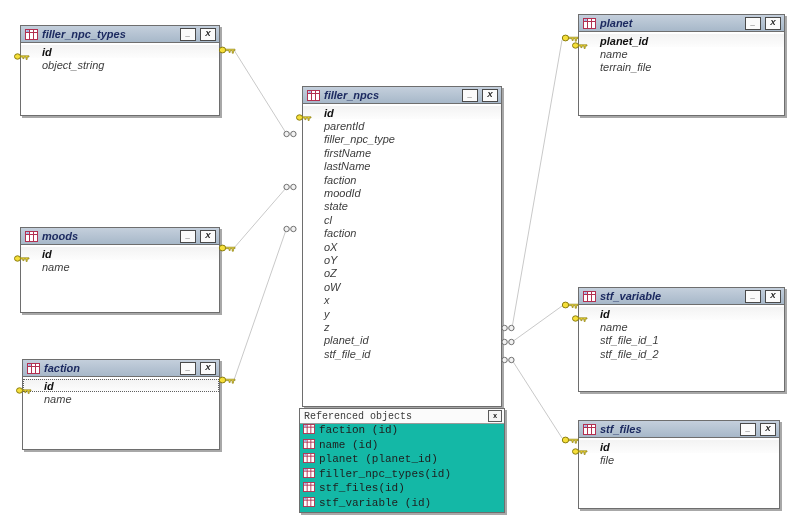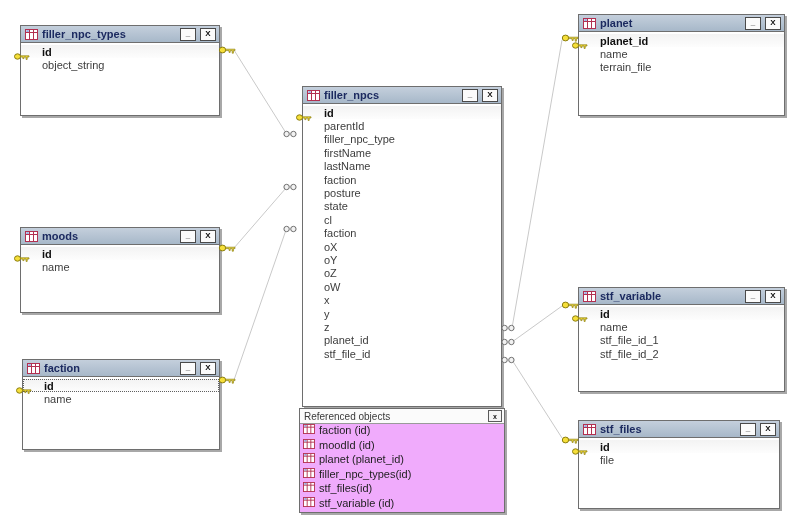--- a/index.html
+++ b/index.html
@@ -5,20 +5,21 @@
   html,body{margin:0;padding:0;}
   body{
     width:800px;height:531px;position:relative;background:#ffffff;
     font-family:"Liberation Sans",sans-serif;overflow:hidden;
   }
   
   .table-window{
     position:absolute;background:#ffffff;
     border:1px solid #6e6e6e;box-shadow:2px 2px 0 #a8a8a8;
     z-index:2;
+    font-style:italic;
   }
   .titlebar{
     height:16px;background:linear-gradient(#c4cfdc,#a7b8c9);
     border-bottom:1px solid #6e6e6e;
     display:flex;align-items:center;gap:4px;padding:0 3px 0 4px;
   }
   .titlebar .title{
     flex:1;font-size:11px;font-weight:bold;color:#1c2a60;
     white-space:nowrap;overflow:hidden;
   }
@@ -36,22 +37,22 @@
   .field-row .fname{font-size:11px;color:#3d3d3d;}
   .field-row.pk .fname{font-weight:bold;color:#101010;}
   .field-row.pk{background:linear-gradient(#f3f3f3,#fdfdfd);}
   .field-row .pkkey{position:absolute;left:-7px;top:2px;display:none;}
   .field-row.pk .pkkey{display:block;}
   .field-row.selected{outline:1px dotted #606060;outline-offset:-1px;}
   
   .tbl-icon{display:inline-flex;flex:0 0 auto;line-height:0;}
   
   .refpanel{
-    position:absolute;border:1px solid #6e6e6e;background:#f0abfc;
-    box-shadow:2px 2px 0 #a8a8a8;z-index:2;
+    position:absolute;border:1px solid #6e6e6e;background:#14b8a6;
+    box-shadow:2px 2px 0 #a8a8a8;z-index:2;font-family:Liberation Mono, monospace;
   }
   .ref-header{
     height:14px;background:#fbfbfb;border-bottom:1px solid #9a9a9a;
     display:flex;align-items:center;padding:0 2px 0 4px;
   }
   .ref-header .rtitle{flex:1;font-size:10px;color:#3a3a3a;white-space:nowrap;}
   .ref-close{
     width:12px;height:10px;background:#f4f4f4;border:1px solid #5a5a5a;
     font-size:7px;font-weight:bold;color:#111;
     display:flex;align-items:center;justify-content:center;line-height:1;
@@ -254,21 +255,21 @@
         <span class="fname">lastName</span>
       </div>
 
       <div class="field-row row-root">
 
         <span class="fname">faction</span>
       </div>
 
       <div class="field-row row-root">
 
-        <span class="fname">posture</span>
+        <span class="fname">moodId</span>
       </div>
 
       <div class="field-row row-root">
 
         <span class="fname">state</span>
       </div>
 
       <div class="field-row row-root">
 
         <span class="fname">cl</span>
@@ -461,21 +462,21 @@
       <div class="ref-item row-root">
         <span class="tbl-icon">
           <svg width="12" height="10" viewBox="0 0 13 11">
             <rect x="0.5" y="0.5" width="12" height="10" fill="#fff" stroke="#b23050"></rect>
             <line x1="0.5" y1="3.5" x2="12.5" y2="3.5" stroke="#b23050"></line>
             <line x1="4.5" y1="0.5" x2="4.5" y2="10.5" stroke="#b23050"></line>
             <line x1="8.5" y1="0.5" x2="8.5" y2="10.5" stroke="#b23050"></line>
             <rect x="1.3" y="1.3" width="2.5" height="1.5" fill="#7e96d8"></rect>
           </svg>
         </span>
-        <span>moodId (id)</span>
+        <span>name (id)</span>
       </div>
 
       <div class="ref-item row-root">
         <span class="tbl-icon">
           <svg width="12" height="10" viewBox="0 0 13 11">
             <rect x="0.5" y="0.5" width="12" height="10" fill="#fff" stroke="#b23050"></rect>
             <line x1="0.5" y1="3.5" x2="12.5" y2="3.5" stroke="#b23050"></line>
             <line x1="4.5" y1="0.5" x2="4.5" y2="10.5" stroke="#b23050"></line>
             <line x1="8.5" y1="0.5" x2="8.5" y2="10.5" stroke="#b23050"></line>
             <rect x="1.3" y="1.3" width="2.5" height="1.5" fill="#7e96d8"></rect>

